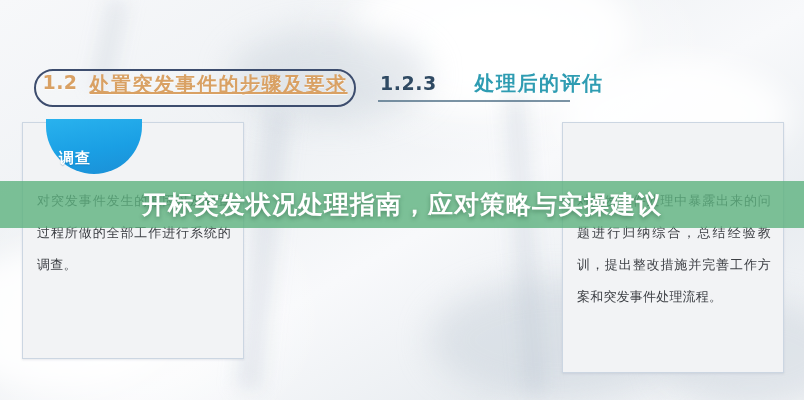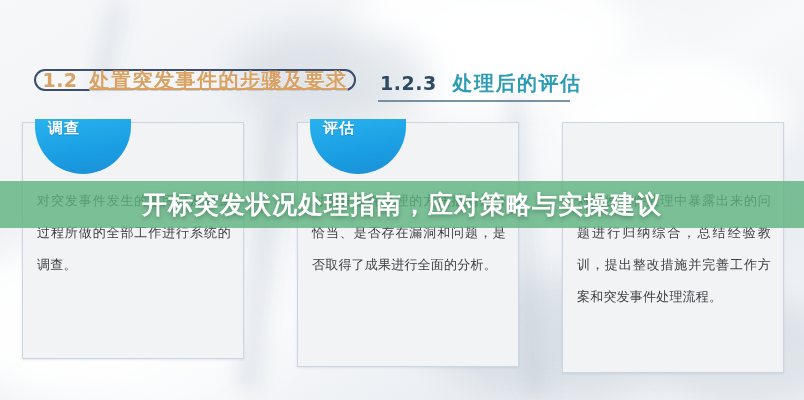--- a/index.html
+++ b/index.html
@@ -44,27 +44,27 @@
     background: rgba(186,196,208,0.30);
     filter: blur(9px);
   }
 
   
   .hdr-left {
     position: absolute;
     left: 34px;
     top: 69px;
     width: 322px;
-    height: 22px;
+    height: 38px;
     border: 2px solid #3d4d6e;
     border-radius: 19px;
     background: rgba(255,255,255,0.12);
     box-sizing: border-box;
     display: flex;
-    align-items: center;
+    align-items: flex-start;
     justify-content: center;
     gap: 12px;
   }
   .hdr-num {
     font-size: 19px;
     font-weight: bold;
     color: #d9a164;
     letter-spacing: 0.5px;
     text-shadow: 0 1px 0 rgba(255,255,255,0.7);
   }
@@ -80,34 +80,35 @@
     position: absolute;
     left: 378px;
     top: 70px;
     display: flex;
     flex-direction: column;
     align-items: flex-start;
   }
   .hdr-right-row {
     display: flex;
     align-items: baseline;
-    gap: 16px;
+    gap: 10px;
     padding: 0 4px 3px 2px;
   }
   .hdr-r-num {
     font-size: 19px;
     font-weight: bold;
     color: #2f4a63;
     letter-spacing: 0.5px;
   }
   .hdr-r-txt {
     font-size: 20px;
     font-weight: bold;
     color: #2e9cb2;
     letter-spacing: 1.5px;
+    margin-left: 28px;
   }
   .hdr-rule {
     width: 192px;
     height: 2px;
     background: #4f6f86;
     opacity: 0.75;
   }
 
   
   .card {
@@ -116,28 +117,28 @@
     border: 1px solid #ccd6e2;
     box-sizing: border-box;
     box-shadow: 0 1px 2px rgba(120,135,155,0.18);
   }
   #card-0 { left: 22px;  top: 122px; width: 222px; height: 237px; }
   #card-1 { left: 297px; top: 122px; width: 222px; height: 245px; }
   #card-2 { left: 562px; top: 122px; width: 222px; height: 251px; }
 
   .badge {
     position: absolute;
-    left: 12px;
+    left: 23px;
     top: -4px;
     width: 96px;
     height: 55px;
     border-radius: 0 0 48px 48px;
     background: linear-gradient(170deg, #29b2ee 0%, #1a9fe4 55%, #1b8fd6 100%);
     display: flex;
-    align-items: flex-start;
+    align-items: flex-end;
     justify-content: flex-start;
     padding-left: 13px;
     box-sizing: border-box;
     font-family: Liberation Mono, monospace;
   }
   .badge-label {
     font-size: 15px;
     font-weight: bold;
     color: #ffffff;
     letter-spacing: 1px;
@@ -211,26 +212,20 @@
     <div class="hdr-rule"></div>
   </div>
 
   <div class="card" id="card-0">
     <div class="badge">
       <span class="badge-label">调查</span>
     </div>
     <div class="card-body">对突发事件发生的原因以及处置过程所做的全部工作进行系统的调查。</div>
   </div>
 
-  <div class="card" id="card-1">
-    <div class="badge">
-      <span class="badge-label">评估</span>
-    </div>
-    <div class="card-body">对突发事件处理的方法措施是否恰当、是否存在漏洞和问题，是否取得了成果进行全面的分析。</div>
-  </div>
 
   <div class="card" id="card-2">
     <div class="card-body">对突发事件处理中暴露出来的问题进行归纳综合，总结经验教训，提出整改措施并完善工作方案和突发事件处理流程。</div>
   </div>
 
   <div class="band"></div>
   <div class="band-title">开标突发状况处理指南，应对策略与实操建议</div>
 
 </div>
 

